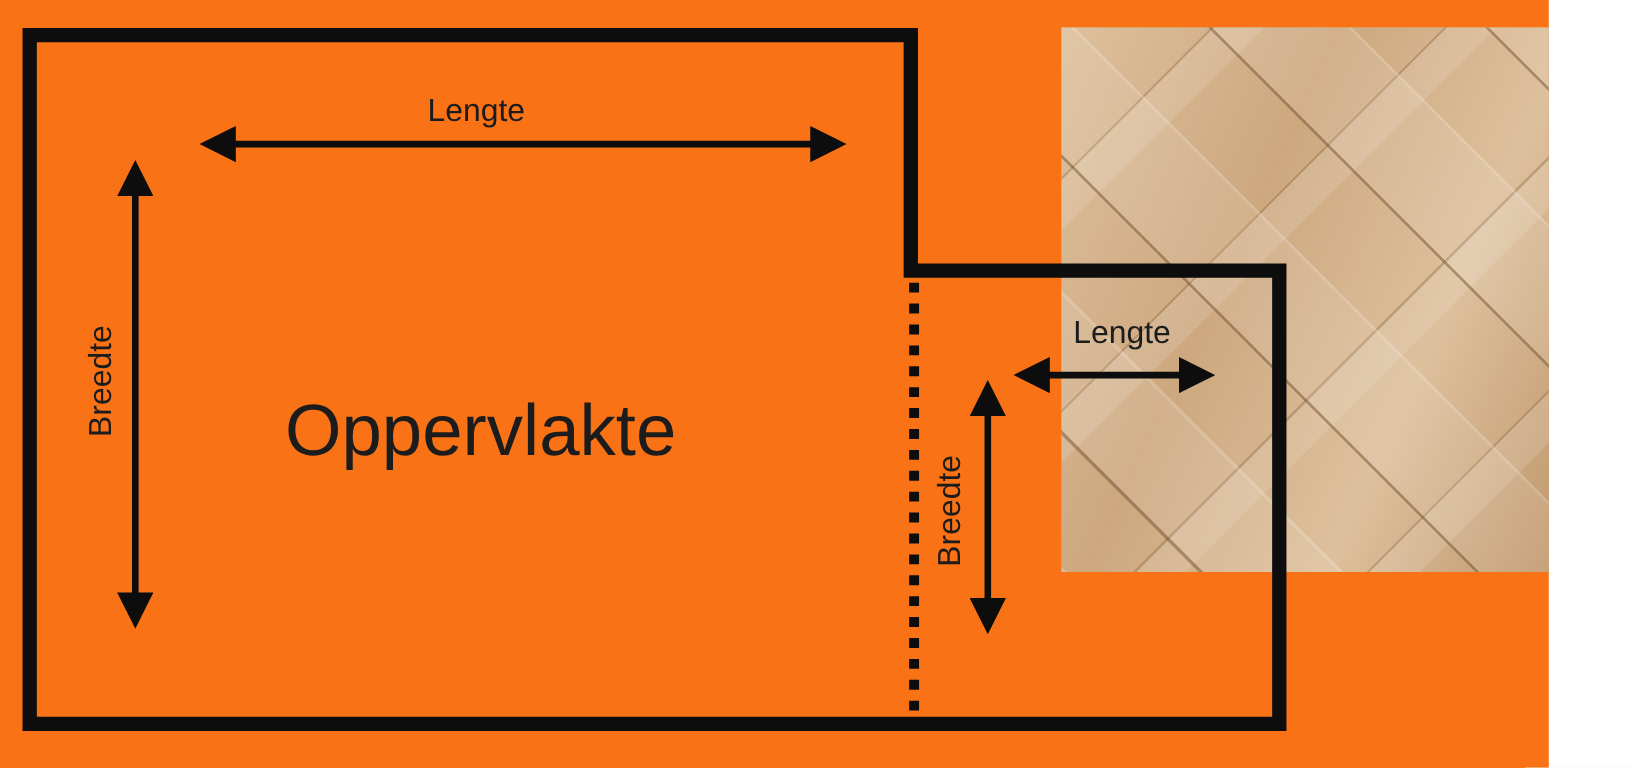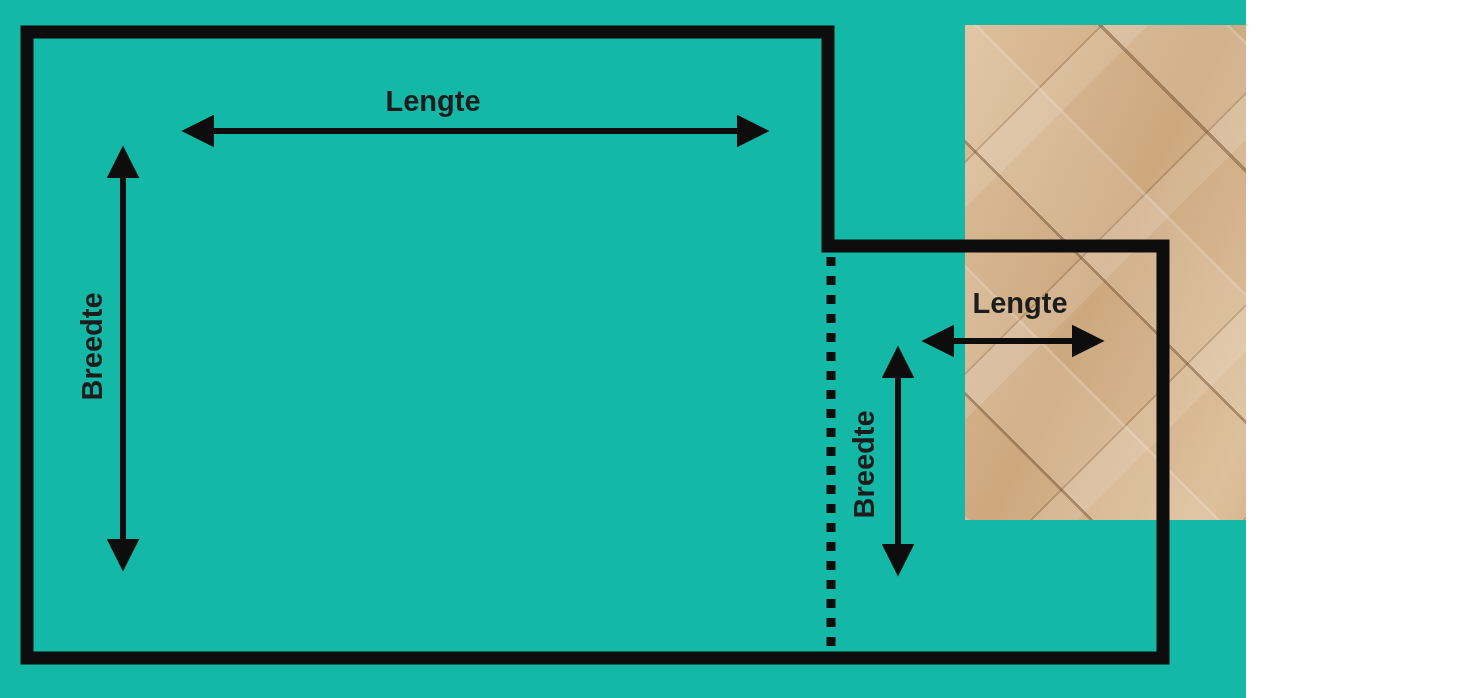--- a/index.html
+++ b/index.html
@@ -2,27 +2,26 @@
 <html style="--outline: #0d0d0d; --text: #1c1c1c; --wood-base: #cda87f; --wood-light: #ddc09c; --wood-dark: #b98f62;"><head>
 <meta charset="utf-8">
 <style>
   html, body {
     margin: 0;
     padding: 0;
     background: #ffffff;
   }
   .canvas {
     position: relative;
-    width: 1246px;
+    width: 1408px;
     height: 698px;
-    background: #14b8a6;
+    background: #f97316;
     overflow: hidden;
     font-family: "Liberation Sans", sans-serif;
     color: var(--text, #1c1c1c);
-    font-weight: bold;
   }
 
   
   .wood {
     position: absolute;
     left: 965px;
     top: 25px;
     width: 492px;
     height: 495px;
     z-index: 1;
@@ -140,18 +139,19 @@
 
     <line class="arrow-line" x1="928" y1="341" x2="1098" y2="341" marker-start="url(#arrowhead)" marker-end="url(#arrowhead)"></line>
 
     <line class="arrow-line" x1="898" y1="352" x2="898" y2="570" marker-start="url(#arrowhead)" marker-end="url(#arrowhead)"></line>
   </svg>
 
   <div class="label lengte-main">Lengte</div>
 
   <div class="label breedte-main">Breedte</div>
 
+  <div class="label oppervlakte">Oppervlakte</div>
 
   <div class="label lengte-small">Lengte</div>
 
   <div class="label breedte-small">Breedte</div>
 
 </div>
 
 </body></html>

